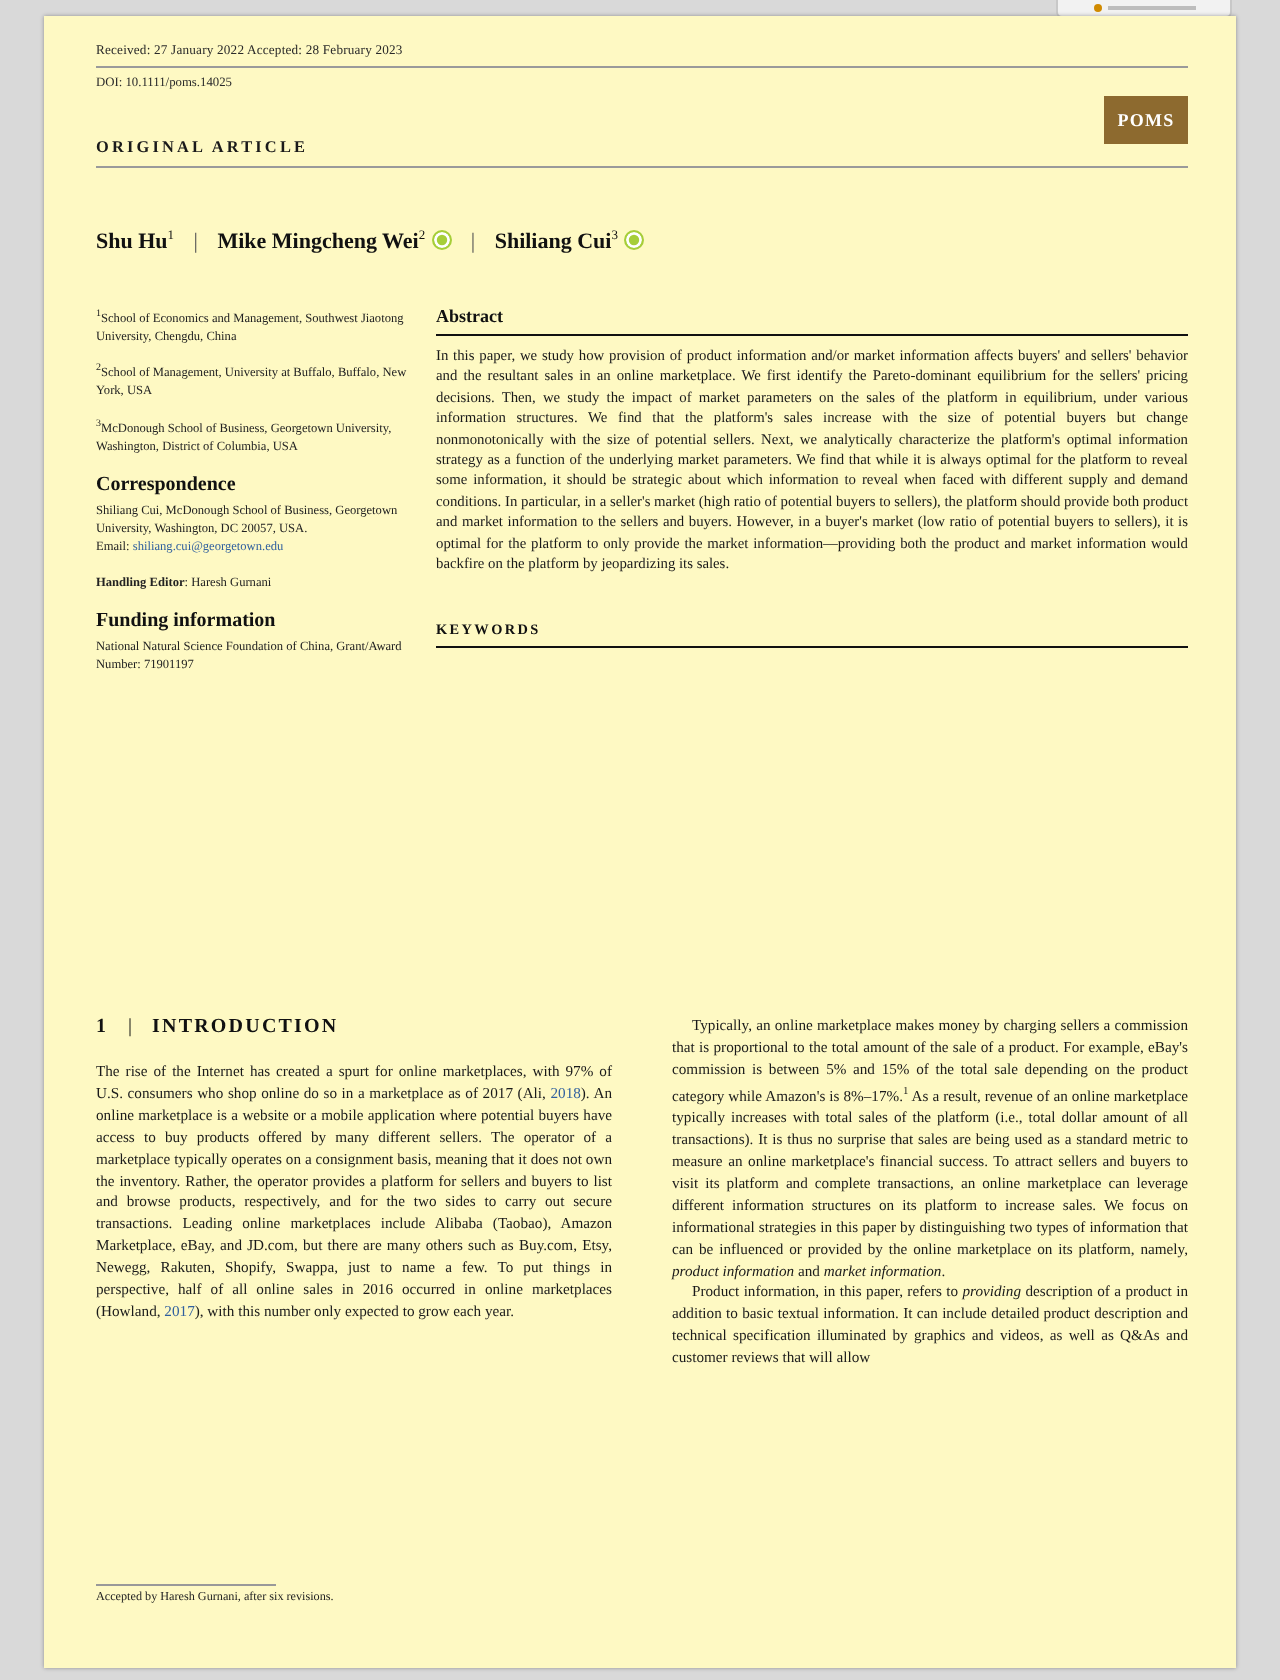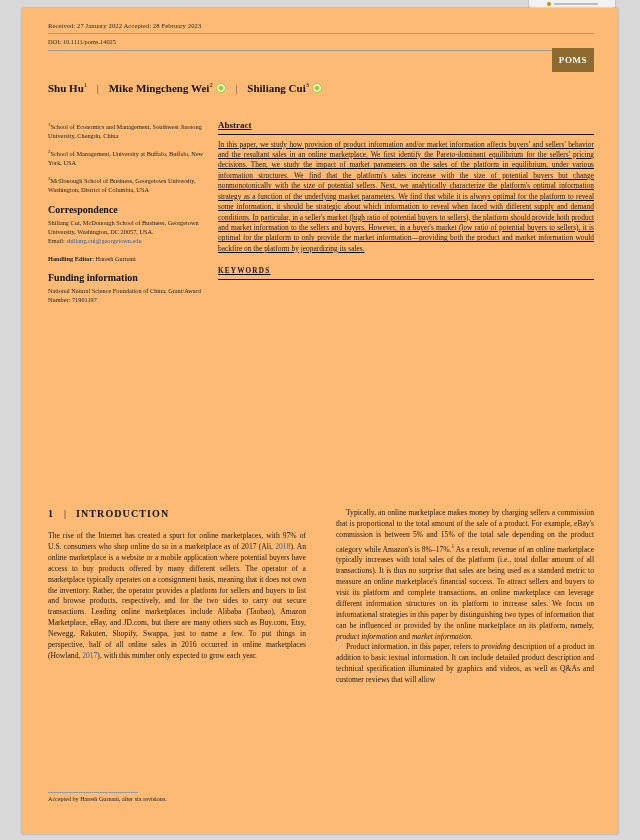--- a/index.html
+++ b/index.html
@@ -5,21 +5,21 @@
   html,body{margin:0;padding:0;}
   body{
     width:640px;height:840px;
     background:#d9d9d9;
     font-family:"Liberation Serif", serif;
     overflow:hidden;
   }
   .page{
     position:absolute;left:22px;top:8px;
     width:596px;height:826px;
-    background:#fdba74;
+    background:#fef9c3;
     box-shadow:0 0 2px rgba(0,0,0,.35);
     overflow:hidden;
   }
   .topbar{
     position:absolute;left:0;top:0;width:640px;height:8px;background:#d9d9d9;
   }
   .tab-strip{
     position:absolute;right:24px;top:0px;width:86px;height:8px;
     background:#f2f2f2;border:1px solid #c8c8c8;border-top:none;border-radius:0 0 3px 3px;
     display:flex;align-items:center;justify-content:center;
@@ -53,34 +53,34 @@
   .authors .sep{display:inline-block;margin:0 7px;color:#555;font-weight:normal;}
   .authors sup{font-size:6.5px;font-weight:normal;vertical-align:super;}
   .orcid{
     display:inline-block;width:8px;height:8px;border-radius:50%;
     background:#a6ce39;border:1.6px solid #a6ce39;position:relative;top:1px;margin-left:3px;
     box-shadow:inset 0 0 0 1.4px #fff;
   }
 
   .cols{margin-top:26px;display:flex;}
   .leftcol{width:156px;padding-right:14px;}
-  .rightcol{width:376px;text-decoration:underline;}
+  .rightcol{width:376px;}
 
   .aff{font-size:6.3px;line-height:9.1px;color:#222;margin-bottom:7px;}
   .aff sup{font-size:5px;vertical-align:super;}
   .blk-title{font-size:10px;font-weight:bold;color:#111;margin:9px 0 3px 0;}
   .blk-body{font-size:6.3px;line-height:9.1px;color:#222;}
   .blk-inline{font-size:6.3px;line-height:9.1px;color:#222;margin-top:9px;}
   .blk-inline b{font-weight:bold;}
   .email-link{color:#2f5f9e;}
 
   .abs-title{font-size:9px;font-weight:bold;color:#111;margin-bottom:4px;}
   .abs-rule{border-top:.8px solid #111;margin-bottom:5px;}
   .abs-body{font-size:7.4px;line-height:10.4px;color:#1a1a1a;text-align:justify;}
-  .kw-title{font-size:7.2px;font-weight:bold;letter-spacing:1.2px;color:#111;margin-top:13px;}
+  .kw-title{font-size:7.2px;font-weight:bold;letter-spacing:1.2px;color:#111;margin-top:24px;}
   .kw-rule{border-top:.8px solid #111;margin:4px 0 4px 0;}
   .kw-body{font-size:7px;line-height:9.6px;color:#1a1a1a;}
 
   .body-cols{position:absolute;left:26px;top:500px;width:546px;display:flex;}
   .bcol{width:258px;}
   .bcol.left{margin-right:30px;}
   .sec-head{display:flex;align-items:baseline;font-size:10px;font-weight:bold;color:#111;margin-bottom:12px;}
   .sec-num{width:16px;}
   .sec-bar{margin-right:10px;color:#111;font-weight:normal;}
   .sec-title{letter-spacing:1.1px;}
@@ -115,20 +115,21 @@
   <span class="line"></span>
 </div>
 
 <div class="page">
   <div class="inner">
     <div class="hdrline">Received: 27 January 2022    Accepted: 28 February 2023</div>
     <div class="rule"></div>
     <div class="doi">DOI: 10.1111/poms.14025</div>
     <div class="logo">POMS</div>
 
+    <div class="artype">ORIGINAL ARTICLE</div>
     <div class="artype-rule"></div>
 
 
     <div class="authors">
       <span>Shu Hu</span><sup>1</sup>
       <span class="sep">|</span>
       <span>Mike Mingcheng Wei</span><sup>2</sup><span class="orcid"></span>
       <span class="sep">|</span>
       <span>Shiliang Cui</span><sup>3</sup><span class="orcid"></span>
     </div>

